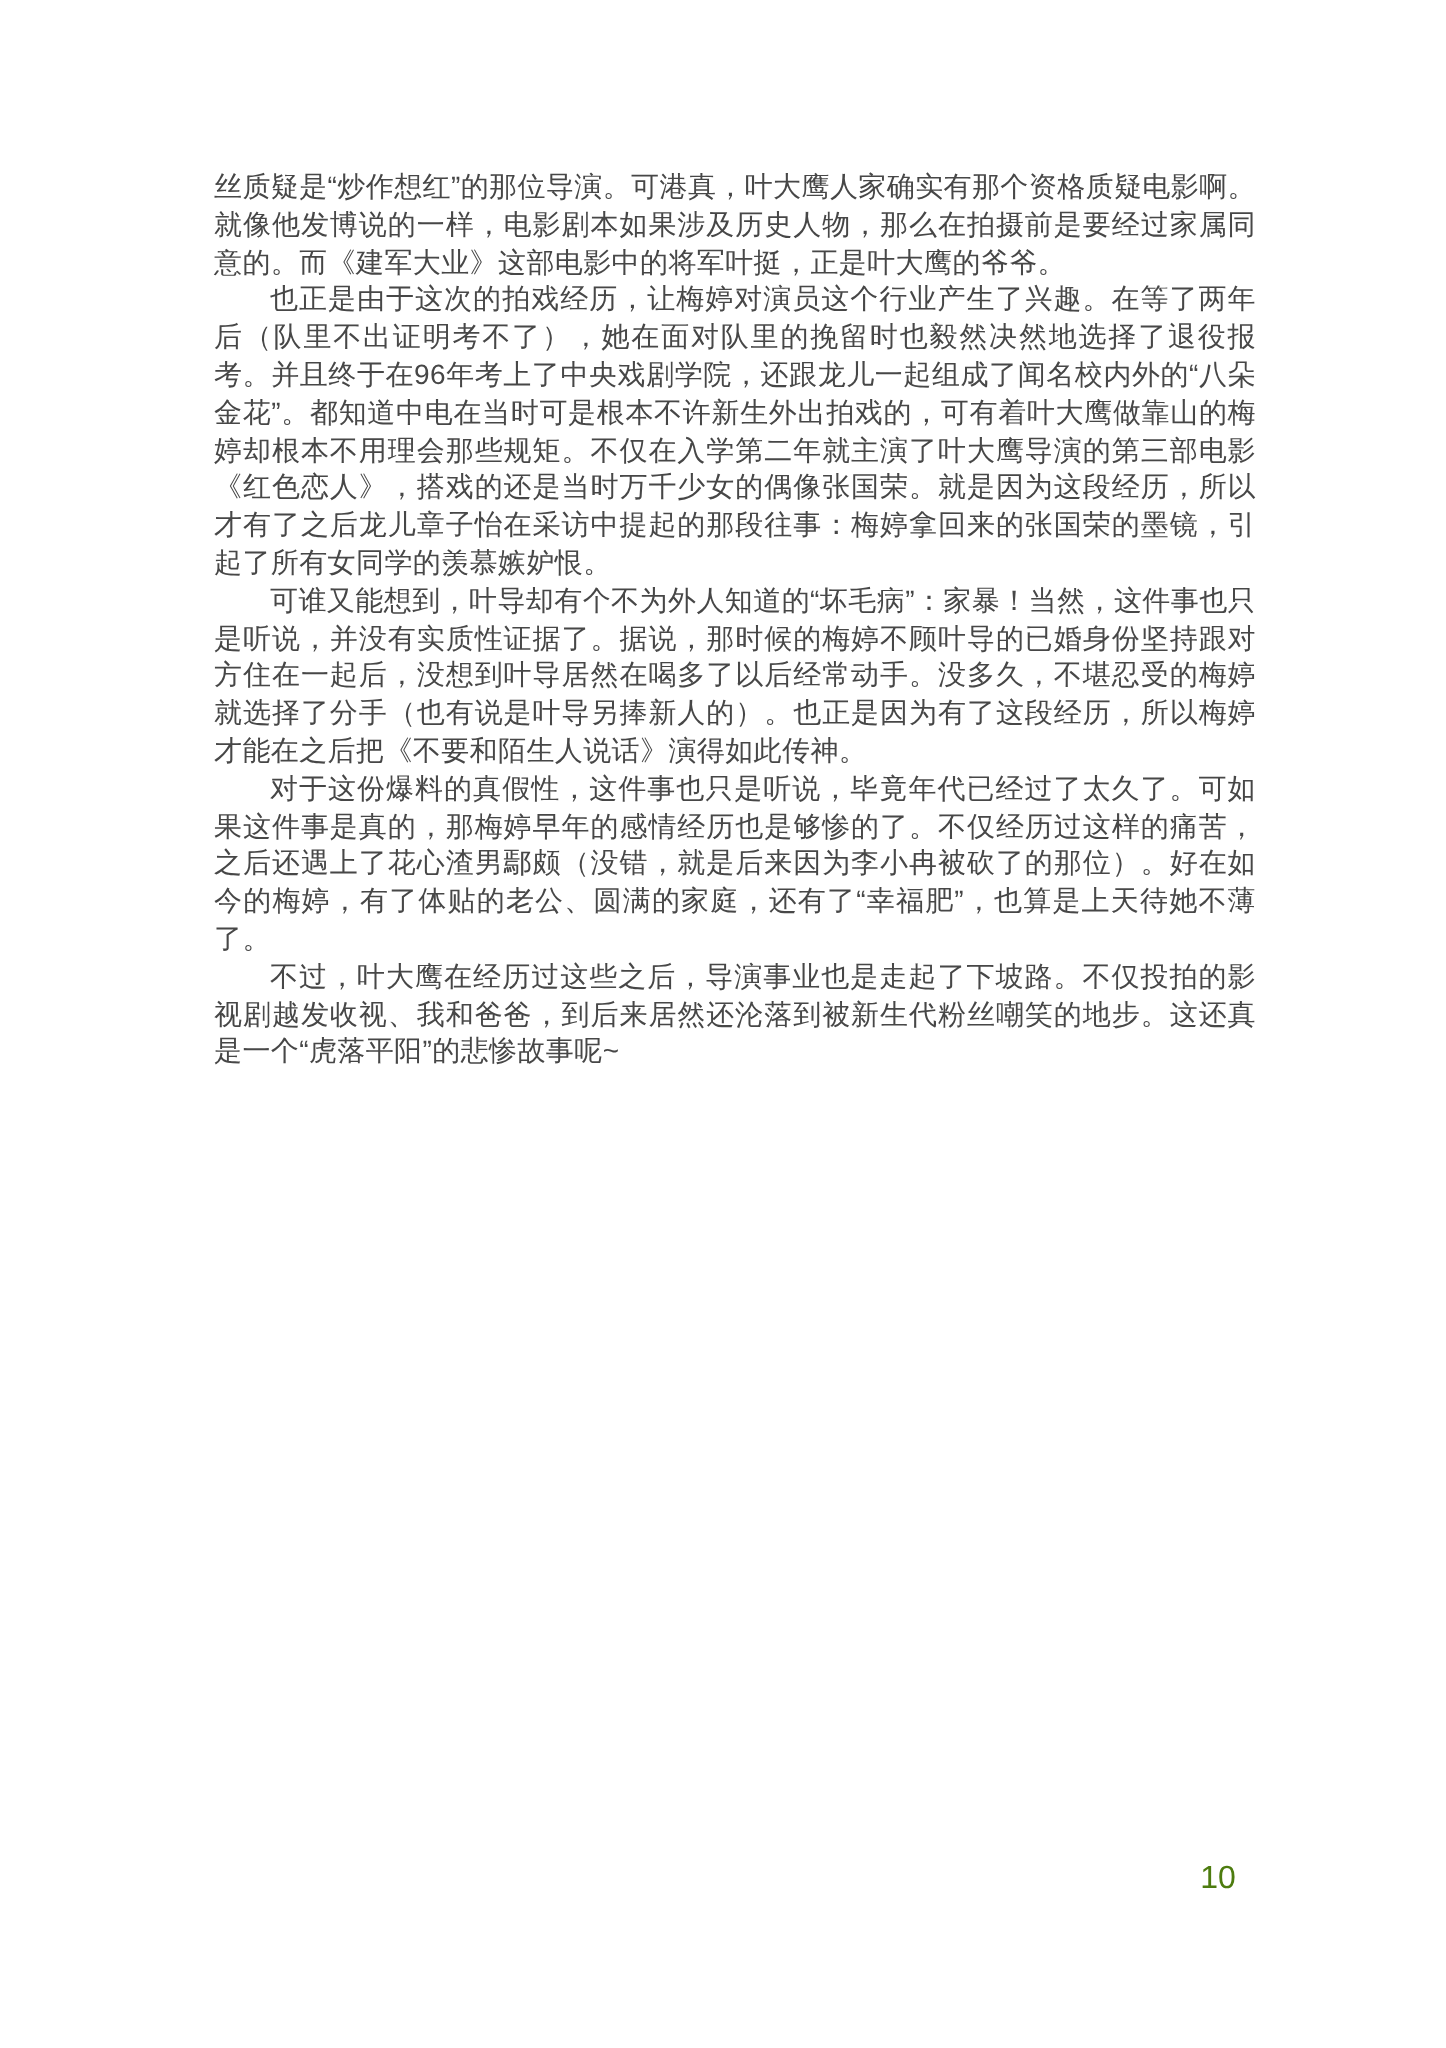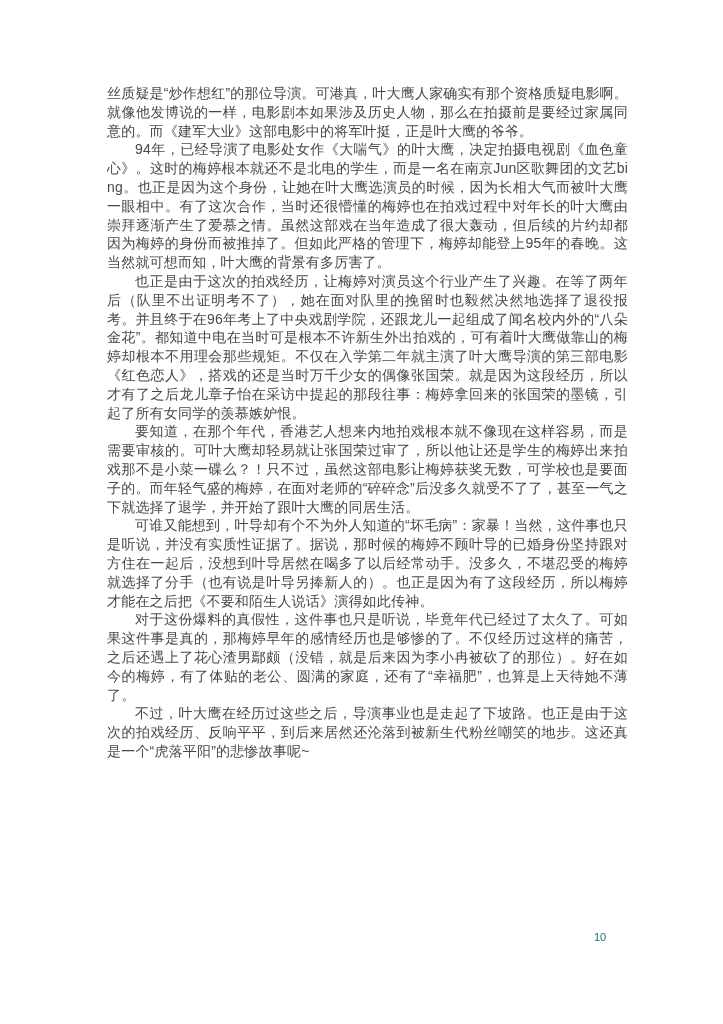--- a/index.html
+++ b/index.html
@@ -41,32 +41,30 @@
     word-break: break-all;
   }
   .article p.no-indent {
     text-indent: 0;
   }
   .page-number {
     position: absolute;
     left: 594px;
     top: 931px;
     width: 30px;
-    color: #0f766e;
-    font-size: 11px;
-    text-align: left;
+    color: #4d7c0f;
+    font-size: 16px;
+    text-align: center;
   }
 </style>
 </head>
 <body>
 
 <div class="page">
   <div class="article">
     <p class="no-indent">丝质疑是“炒作想红”的那位导演。可港真，叶大鹰人家确实有那个资格质疑电影啊。就像他发博说的一样，电影剧本如果涉及历史人物，那么在拍摄前是要经过家属同意的。而《建军大业》这部电影中的将军叶挺，正是叶大鹰的爷爷。</p>
-    <p>94年，已经导演了电影处女作《大喘气》的叶大鹰，决定拍摄电视剧《血色童心》。这时的梅婷根本就还不是北电的学生，而是一名在南京Jun区歌舞团的文艺bing。也正是因为这个身份，让她在叶大鹰选演员的时候，因为长相大气而被叶大鹰一眼相中。有了这次合作，当时还很懵懂的梅婷也在拍戏过程中对年长的叶大鹰由崇拜逐渐产生了爱慕之情。虽然这部戏在当年造成了很大轰动，但后续的片约却都因为梅婷的身份而被推掉了。但如此严格的管理下，梅婷却能登上95年的春晚。这当然就可想而知，叶大鹰的背景有多厉害了。</p>
     <p>也正是由于这次的拍戏经历，让梅婷对演员这个行业产生了兴趣。在等了两年后（队里不出证明考不了），她在面对队里的挽留时也毅然决然地选择了退役报考。并且终于在96年考上了中央戏剧学院，还跟龙儿一起组成了闻名校内外的“八朵金花”。都知道中电在当时可是根本不许新生外出拍戏的，可有着叶大鹰做靠山的梅婷却根本不用理会那些规矩。不仅在入学第二年就主演了叶大鹰导演的第三部电影《红色恋人》，搭戏的还是当时万千少女的偶像张国荣。就是因为这段经历，所以才有了之后龙儿章子怡在采访中提起的那段往事：梅婷拿回来的张国荣的墨镜，引起了所有女同学的羡慕嫉妒恨。</p>
-    <p>要知道，在那个年代，香港艺人想来内地拍戏根本就不像现在这样容易，而是需要审核的。可叶大鹰却轻易就让张国荣过审了，所以他让还是学生的梅婷出来拍戏那不是小菜一碟么？！只不过，虽然这部电影让梅婷获奖无数，可学校也是要面子的。而年轻气盛的梅婷，在面对老师的“碎碎念”后没多久就受不了了，甚至一气之下就选择了退学，并开始了跟叶大鹰的同居生活。</p>
     <p>可谁又能想到，叶导却有个不为外人知道的“坏毛病”：家暴！当然，这件事也只是听说，并没有实质性证据了。据说，那时候的梅婷不顾叶导的已婚身份坚持跟对方住在一起后，没想到叶导居然在喝多了以后经常动手。没多久，不堪忍受的梅婷就选择了分手（也有说是叶导另捧新人的）。也正是因为有了这段经历，所以梅婷才能在之后把《不要和陌生人说话》演得如此传神。</p>
     <p>对于这份爆料的真假性，这件事也只是听说，毕竟年代已经过了太久了。可如果这件事是真的，那梅婷早年的感情经历也是够惨的了。不仅经历过这样的痛苦，之后还遇上了花心渣男鄢颇（没错，就是后来因为李小冉被砍了的那位）。好在如今的梅婷，有了体贴的老公、圆满的家庭，还有了“幸福肥”，也算是上天待她不薄了。</p>
-    <p>不过，叶大鹰在经历过这些之后，导演事业也是走起了下坡路。也正是由于这次的拍戏经历、反响平平，到后来居然还沦落到被新生代粉丝嘲笑的地步。这还真是一个“虎落平阳”的悲惨故事呢~</p>
+    <p>不过，叶大鹰在经历过这些之后，导演事业也是走起了下坡路。不仅投拍的影视剧越发收视、我和爸爸，到后来居然还沦落到被新生代粉丝嘲笑的地步。这还真是一个“虎落平阳”的悲惨故事呢~</p>
   </div>
   <div class="page-number">10</div>
 </div>
 
 </body></html>

